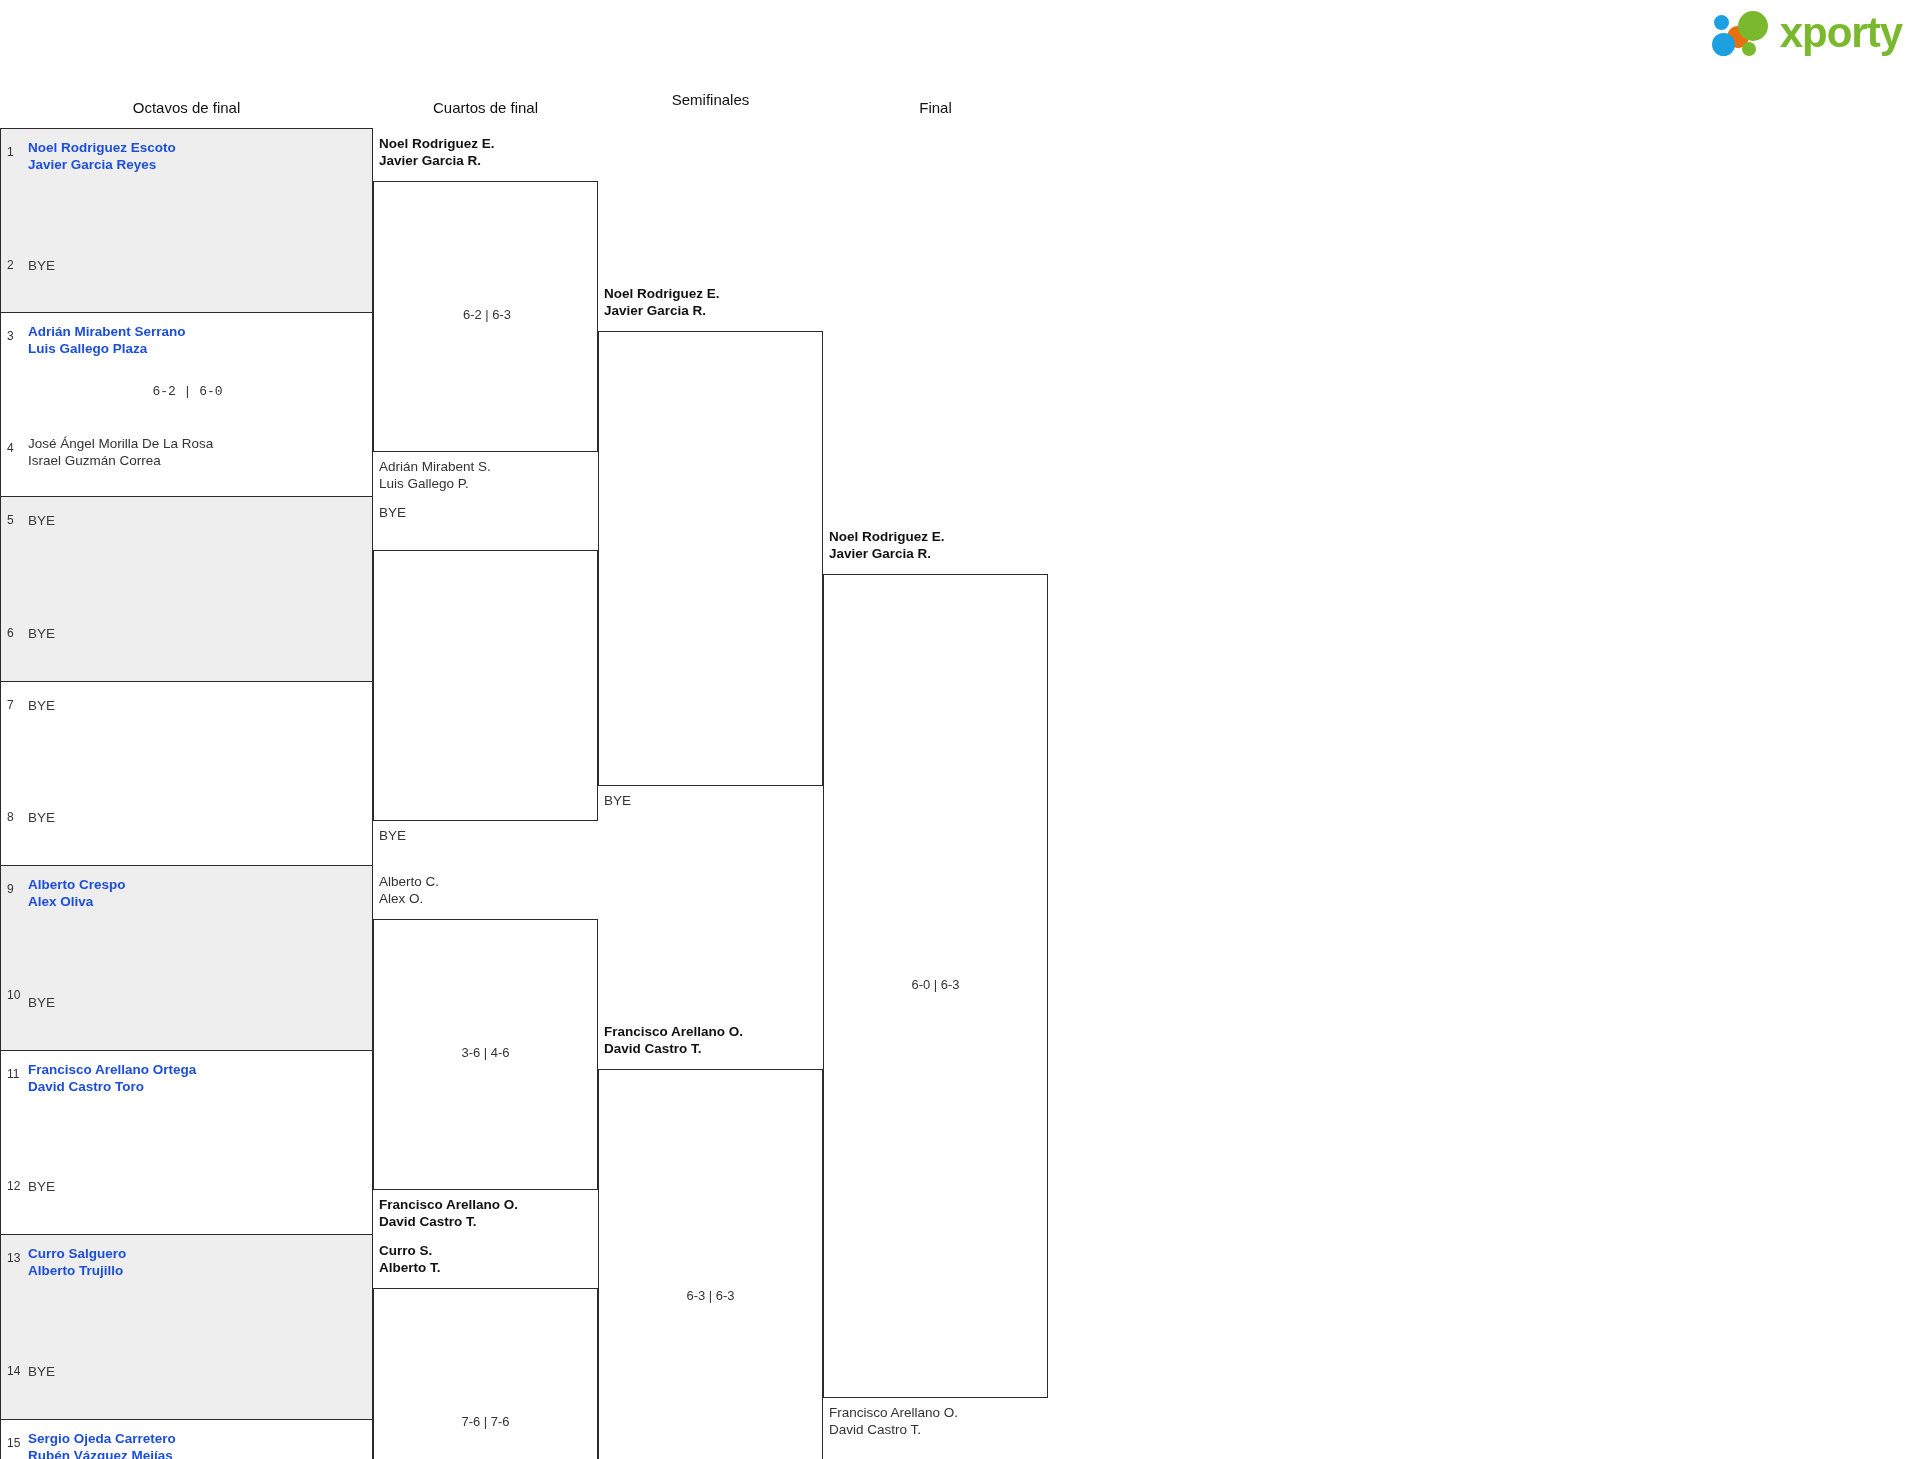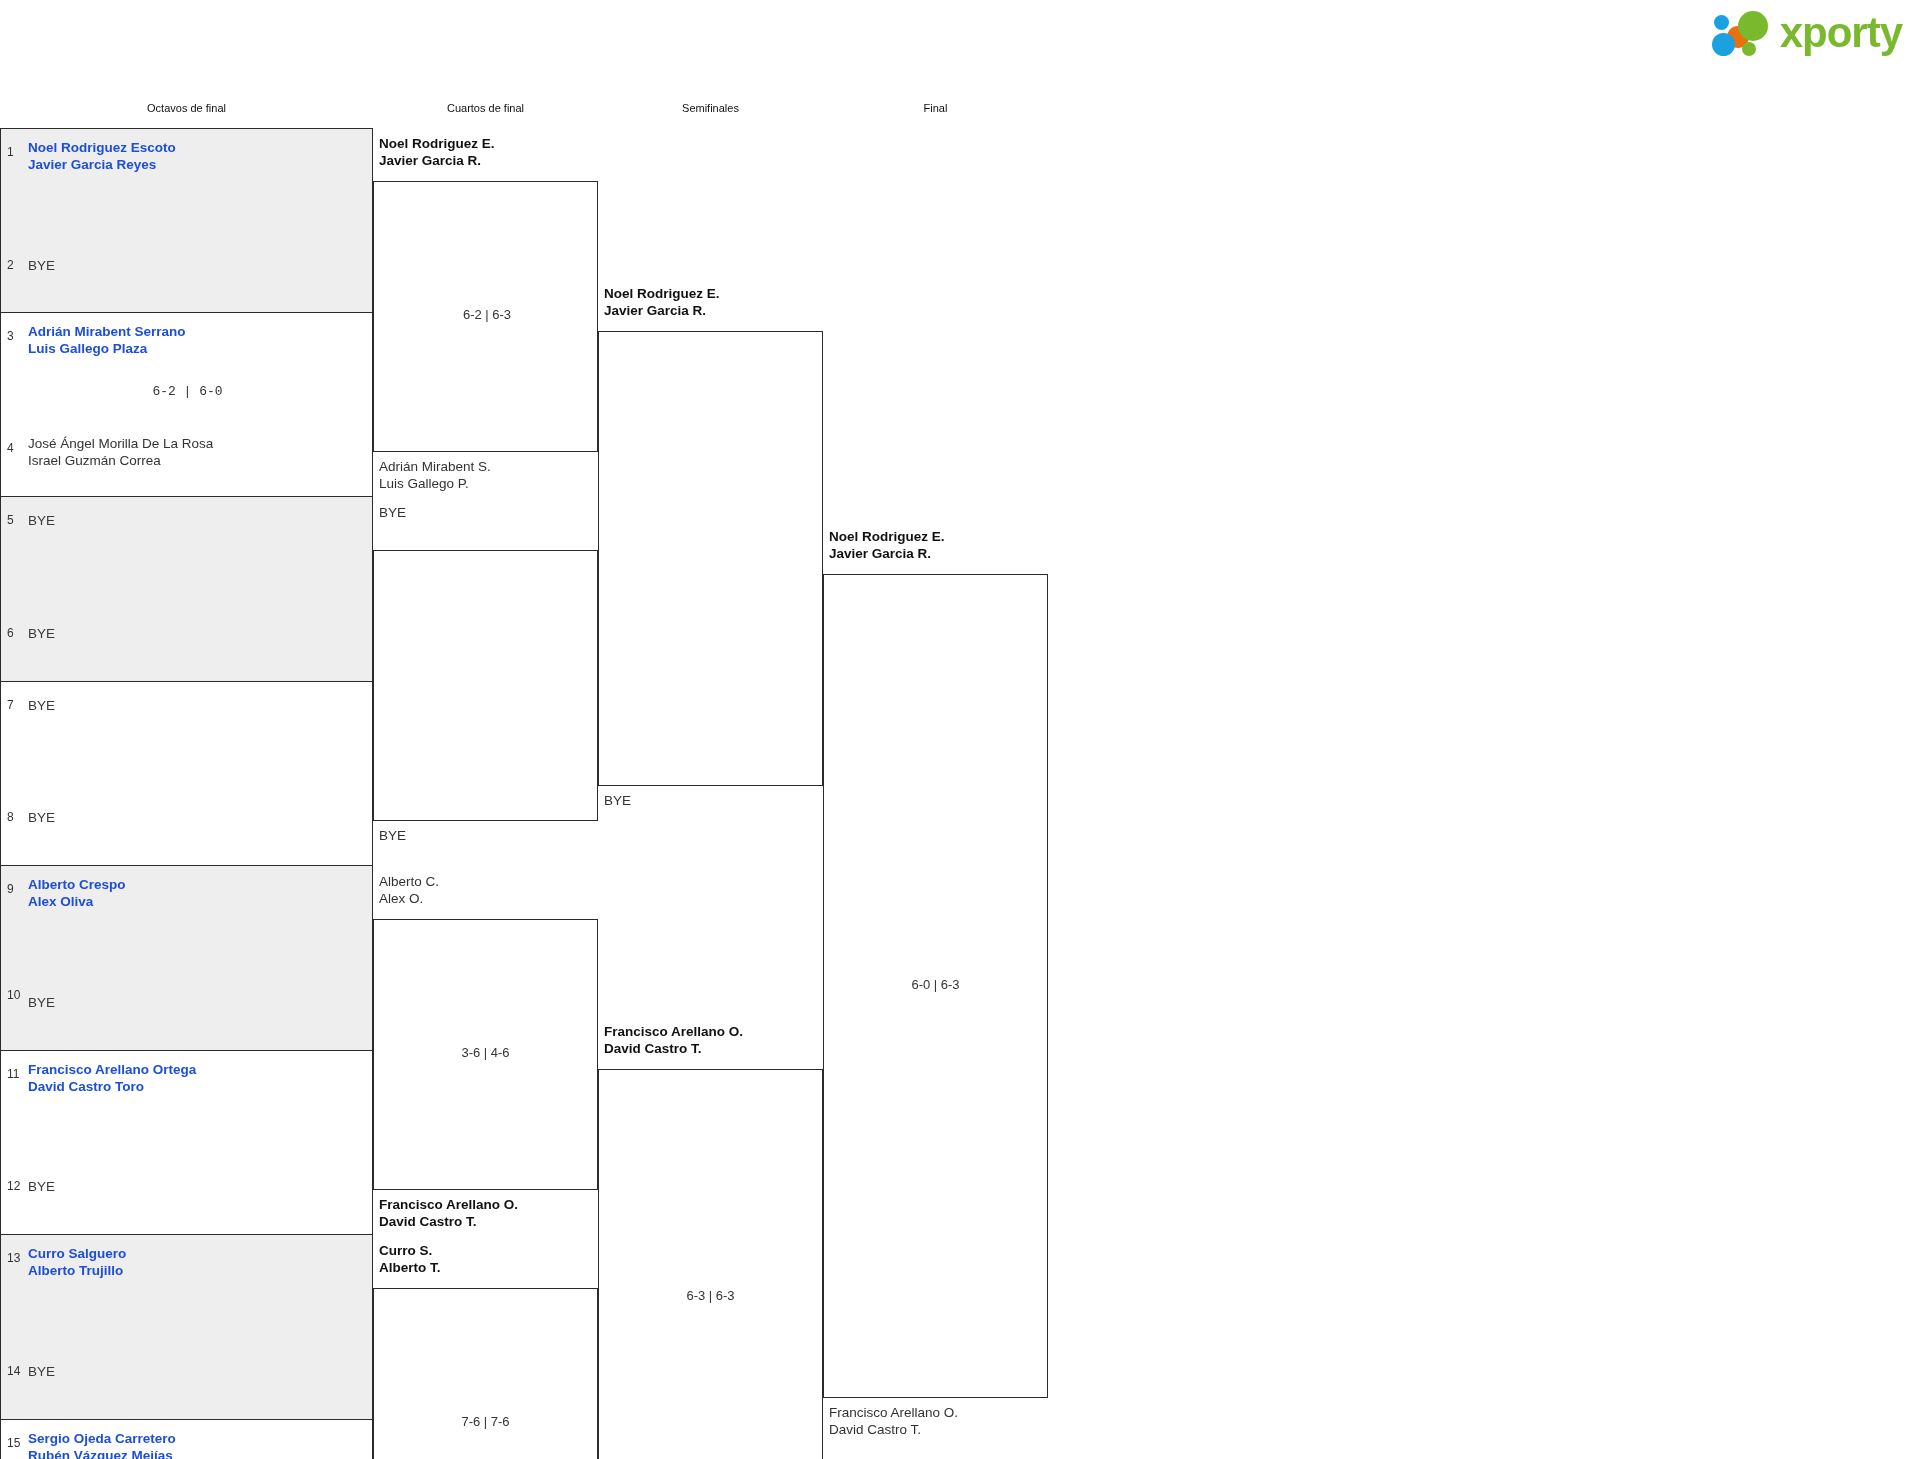--- a/index.html
+++ b/index.html
@@ -32,21 +32,21 @@
   .d-green-lg { width: 30px; height: 30px; background: #7ab92d; left: 26px; top: 2px;  }
   .d-blue-lg  { width: 23px; height: 23px; background: #1ba0e0; left: 0px;  top: 24px; }
   .d-green-sm { width: 14px; height: 14px; background: #7ab92d; left: 30px; top: 33px; }
   .logo-word {
     font-size: 42px; font-weight: bold; color: #7ab92d;
     letter-spacing: -1px; line-height: 42px;
   }
 
   
   .round-head {
-    position: absolute; font-size: 11px; color: #111;
+    position: absolute; font-size: 15px; color: #111;
     text-align: center; line-height: 20px;
   }
 
   
   .r1-cell {
     position: absolute; left: 0; width: 373px;
     border-left: 1px solid #2b2b2b;
     border-right: 1px solid #2b2b2b;
     border-bottom: 1px solid #2b2b2b;
   }
@@ -97,21 +97,21 @@
       <span class="d-orange"></span>
       <span class="d-green-lg"></span>
       <span class="d-blue-lg"></span>
       <span class="d-green-sm"></span>
     </div>
     <div class="logo-word">xporty</div>
   </div>
 
   <div class="round-head" style="left:0px;   top:98px; width:373px;">Octavos de final</div>
   <div class="round-head" style="left:373px; top:98px; width:225px;">Cuartos de final</div>
-  <div class="round-head" style="left:598px; top:98px; width:225px;">Semifinales</div>
+  <div class="round-head" style="left:598px; top:90px; width:225px;">Semifinales</div>
   <div class="round-head" style="left:823px; top:98px; width:225px;">Final</div>
 
   <div id="bracket">
       <div class="r1-cell shade first" style="top: 128px; height: 184.5px;">
         <div class="seed" style="top: 16px;">1</div>
         <div class="team win" style="top: 10px;">Noel Rodriguez Escoto</div>
         <div class="team win" style="top: 27px;">Javier Garcia Reyes</div>
         <div class="seed" style="top: 128.5px;">2</div>
         <div class="bye" style="top: 127.5px;">BYE</div>
       </div>

